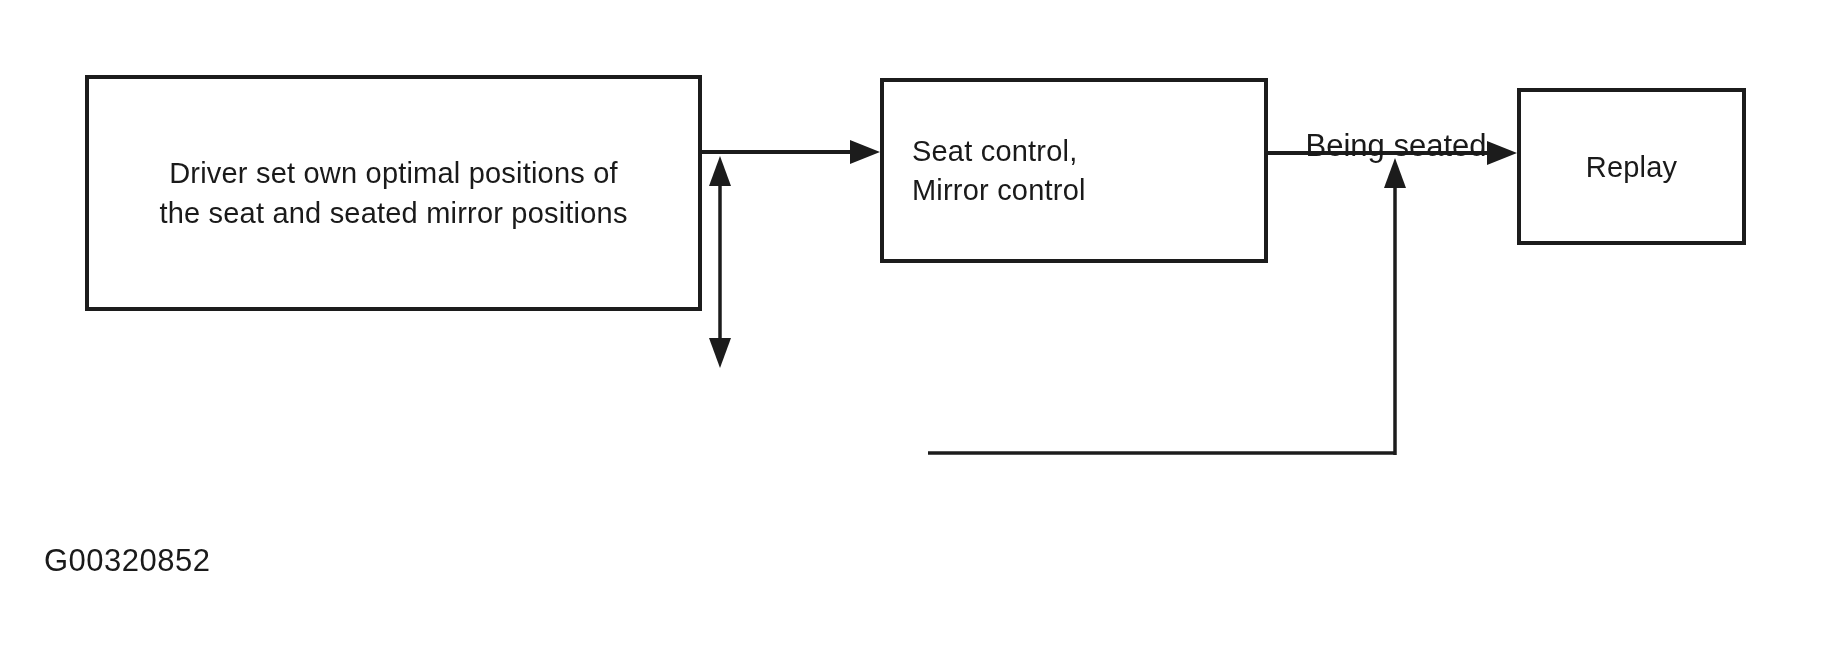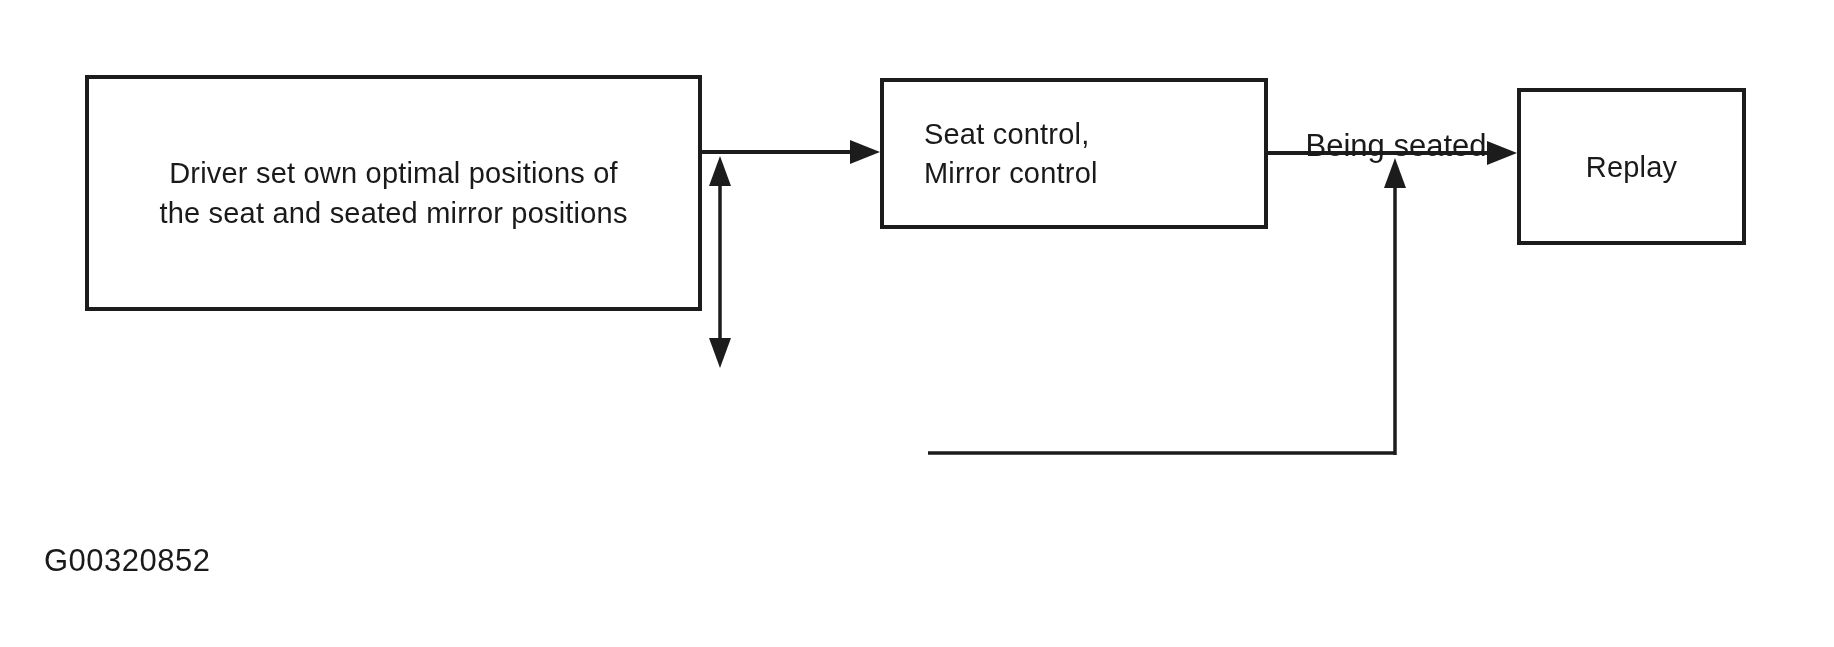--- a/index.html
+++ b/index.html
@@ -35,23 +35,23 @@
     line-height: 40px;
     letter-spacing: 0.2px;
   }
   .node .line { display: block; }
   .node-driver {
     left: 37px; top: 75px; width: 617px; height: 236px;
     text-align: center;
     margin-left: 48px;
   }
   .node-seat {
-    left: 880px; top: 78px; width: 388px; height: 151px;
+    left: 880px; top: 78px; width: 388px; height: 185px;
     text-align: left;
-    padding-left: 40px;
+    padding-left: 28px;
     line-height: 39px;
   }
   .node-replay {
     left: 1517px; top: 88px; width: 229px; height: 157px;
     text-align: center;
   }
   .node-ims {
     left: 533px; top: 370px; width: 396px; height: 154px;
     text-align: center;
   }

